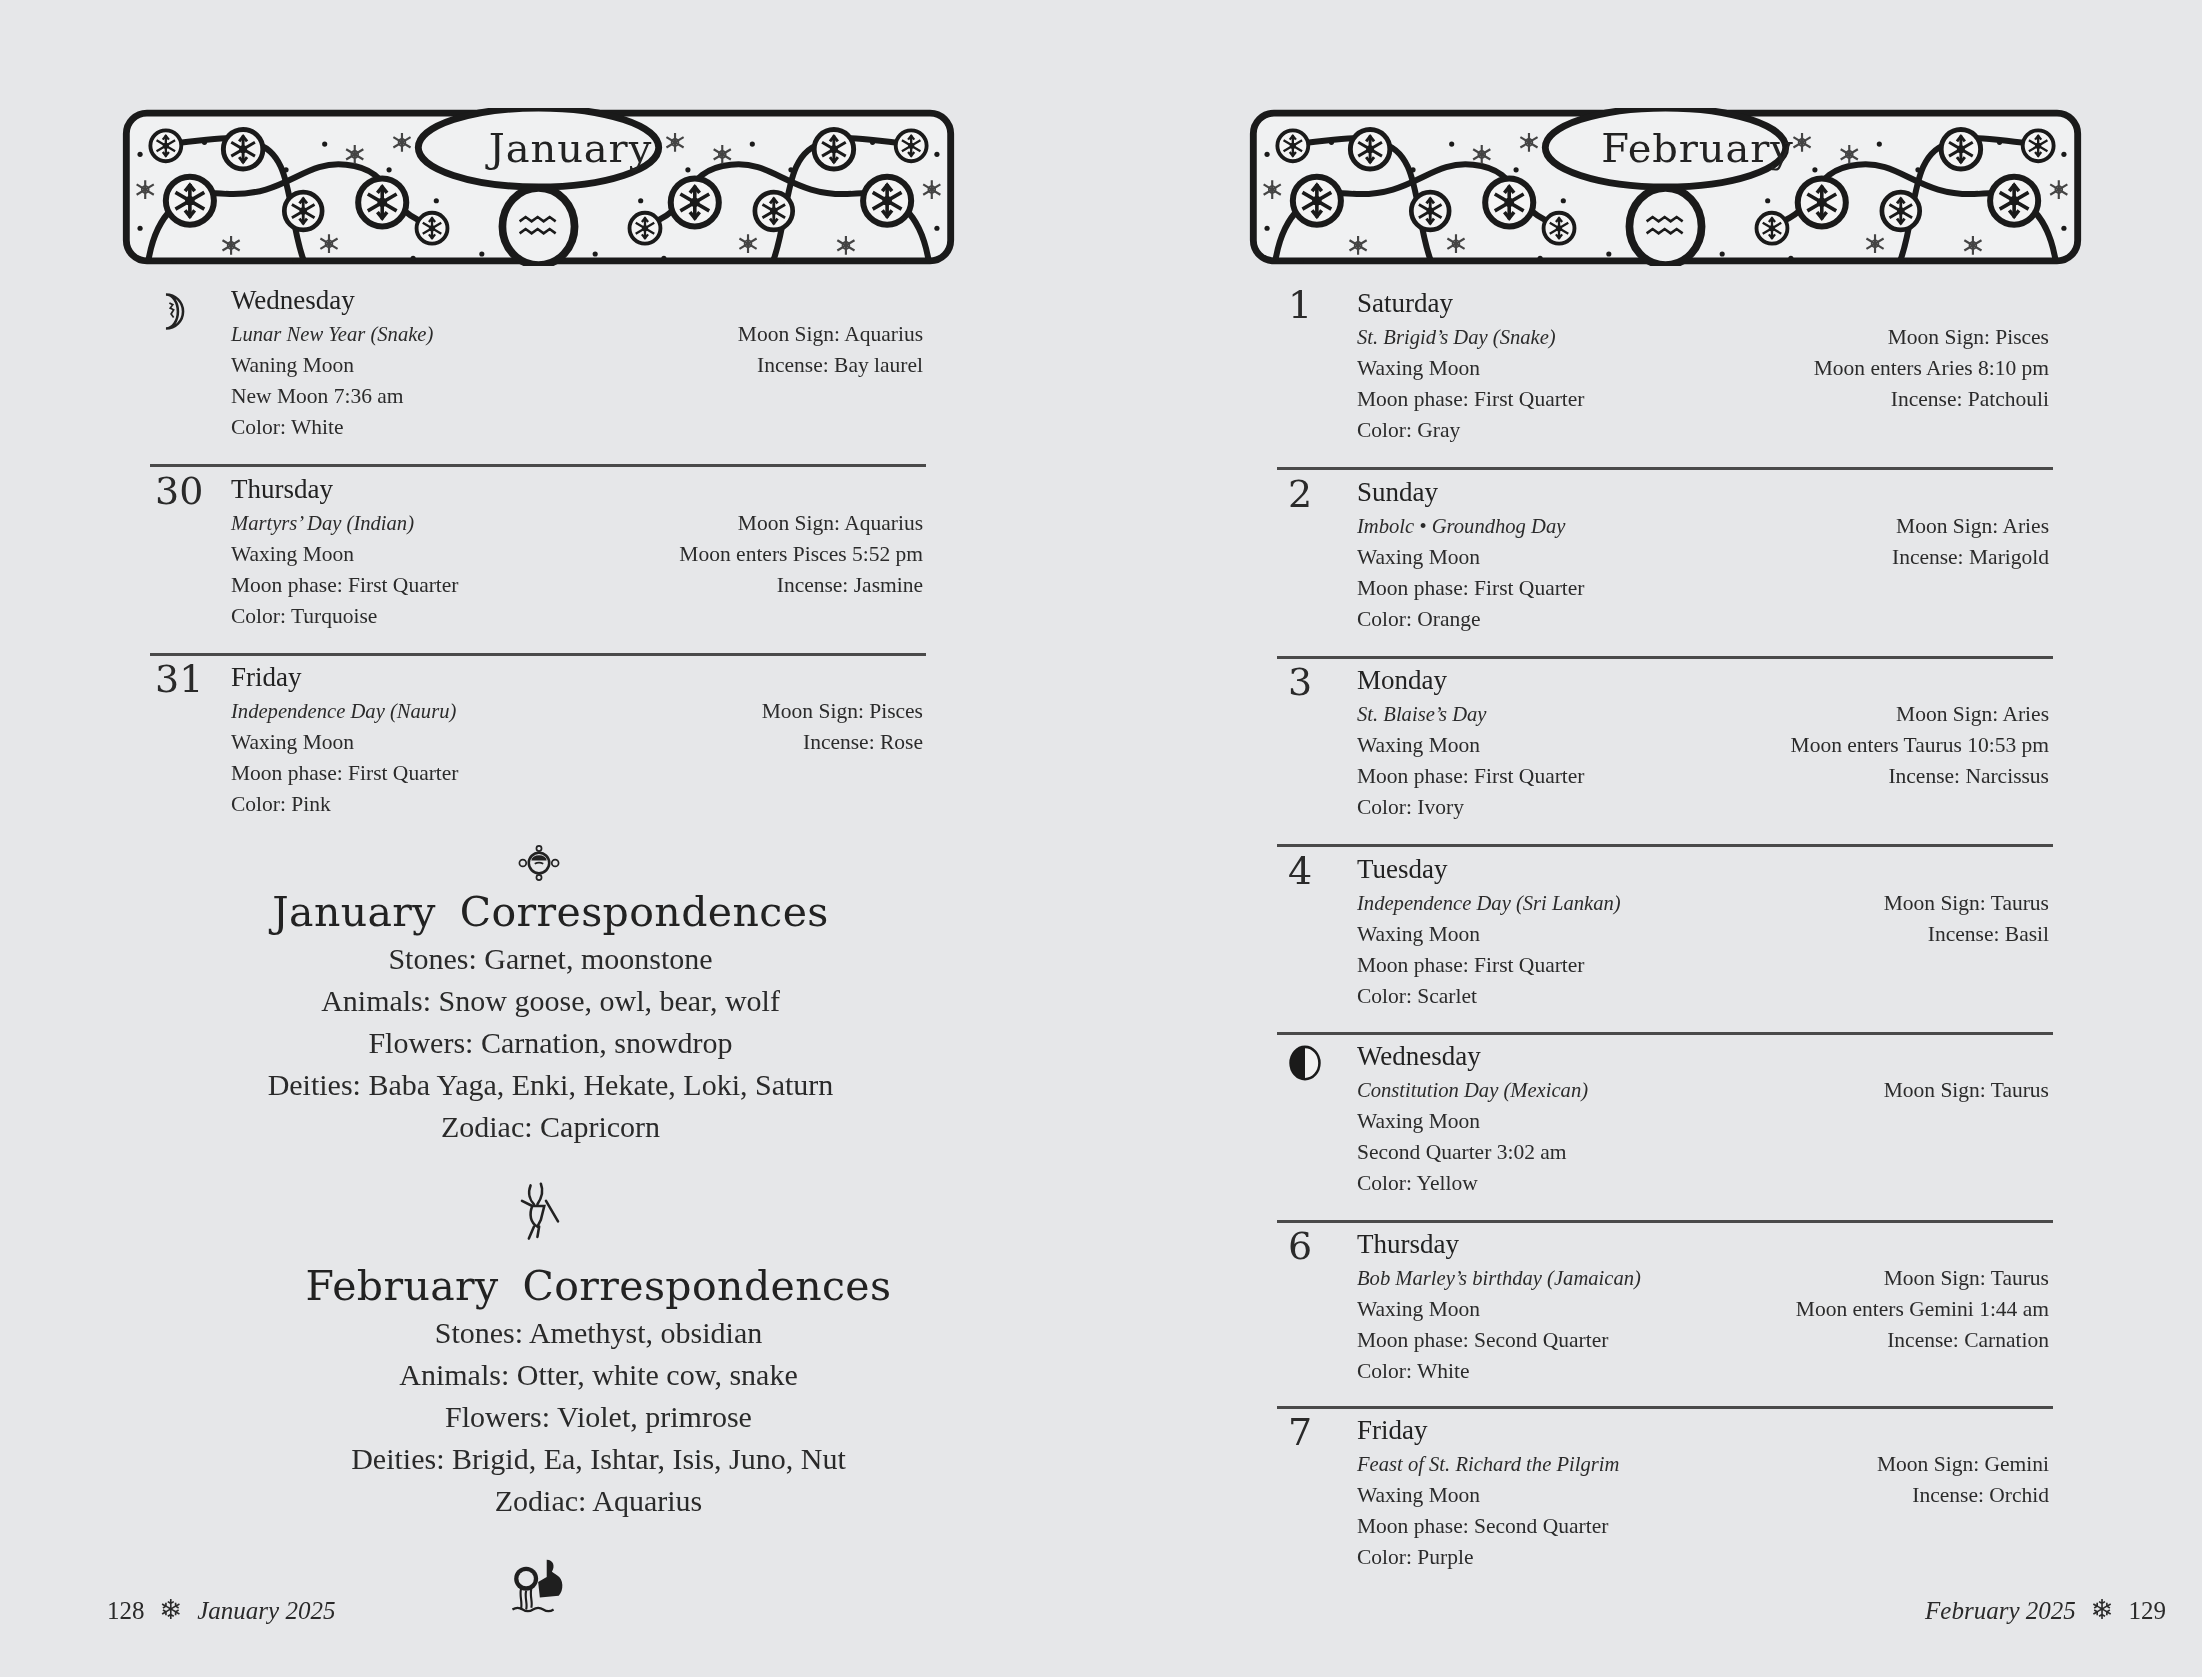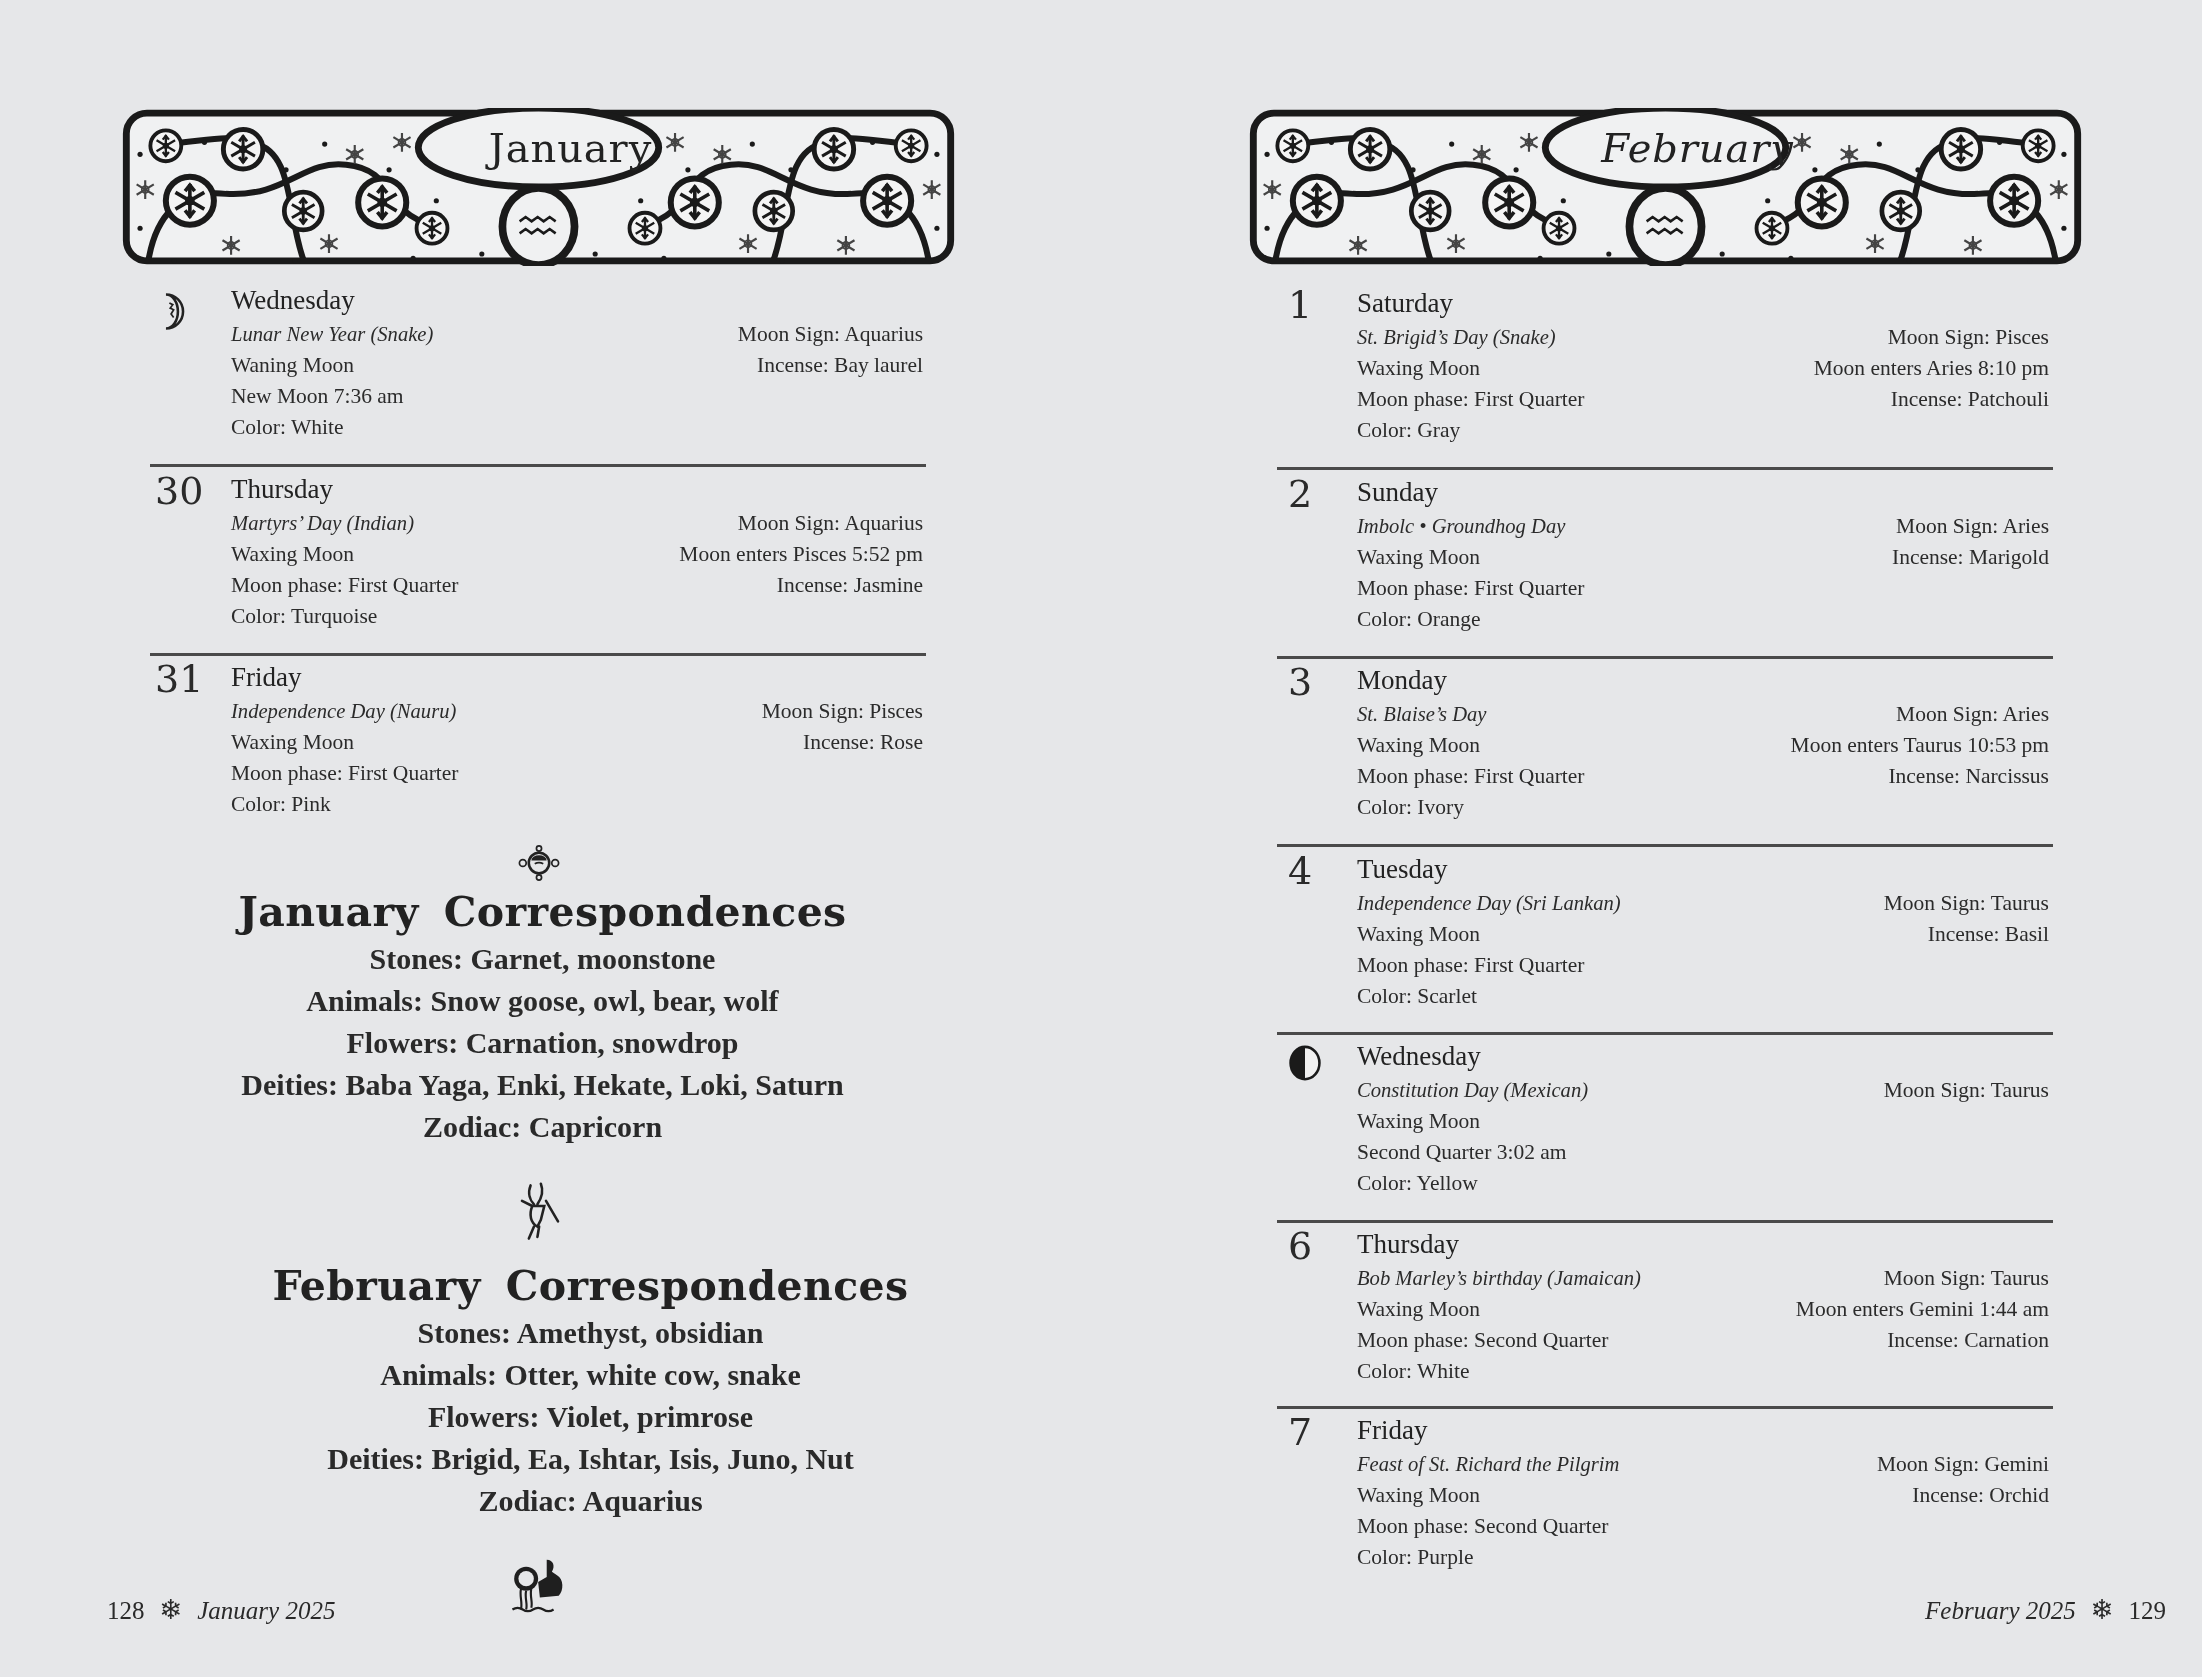--- a/index.html
+++ b/index.html
@@ -30,21 +30,21 @@
   .entry-marker svg { display:block; }
   .entry-day { font-size:27px; line-height:33px; font-family:Liberation Serif, serif; color:#222; }
   .entry-body { position:relative; margin-top:1.7px; }
   .entry-left, .entry-right { font-size:21.5px; line-height:31px; color:#2b2b2b; }
   .entry-left { width:482px; }
   .entry-right { position:absolute; right:0; top:0; text-align:right; width:516px; }
   .line { white-space:nowrap; }
   .holiday { font-style:italic; font-size:20.6px; }
   .rule { position:absolute; height:2.6px; background:#4a4a4a; }
 
-  .corr { position:absolute; left:5px; width:1075px; text-align:center;font-weight:bold; }
+  .corr { position:absolute; left:13px; width:1075px; text-align:center; }
   .corr-title {
     font-family:"DejaVu Serif", serif; font-size:41px; line-height:52px;
     color:#222; letter-spacing:0.4px; word-spacing:10.3px;
   }
   .corr-line { font-size:30px; line-height:42px; color:#2a2a2a; }
   .ornament { position:absolute; }
 
   .folio { position:absolute; top:1593px; font-size:25px; color:#2a2a2a; white-space:nowrap; }
   .folio .month { font-style:italic; }
   .folio .flake { font-size:27.5px; padding:0 8.6px; }
@@ -264,21 +264,21 @@
 
   <div class="folio" style="left:107px;">
     <span>128</span>
     <span class="flake">❄</span>
     <span class="month">January 2025</span>
   </div>
 </div>
 
 <div class="page page-right">
 
-  <div class="banner" style="left:148px;font-style:italic;">
+  <div class="banner" style="left:148px;">
     <svg viewBox="0 0 968 184">
         <use href="#bannerArt"></use>
       </svg>
     <div class="banner-title">February</div>
   </div>
 
   <div class="entry" style="left:256px; top:287px; width:692px;">
     <div class="entry-marker" style="left:-69px;">1</div>
     <div class="entry-day">Saturday</div>
     <div class="entry-body">

